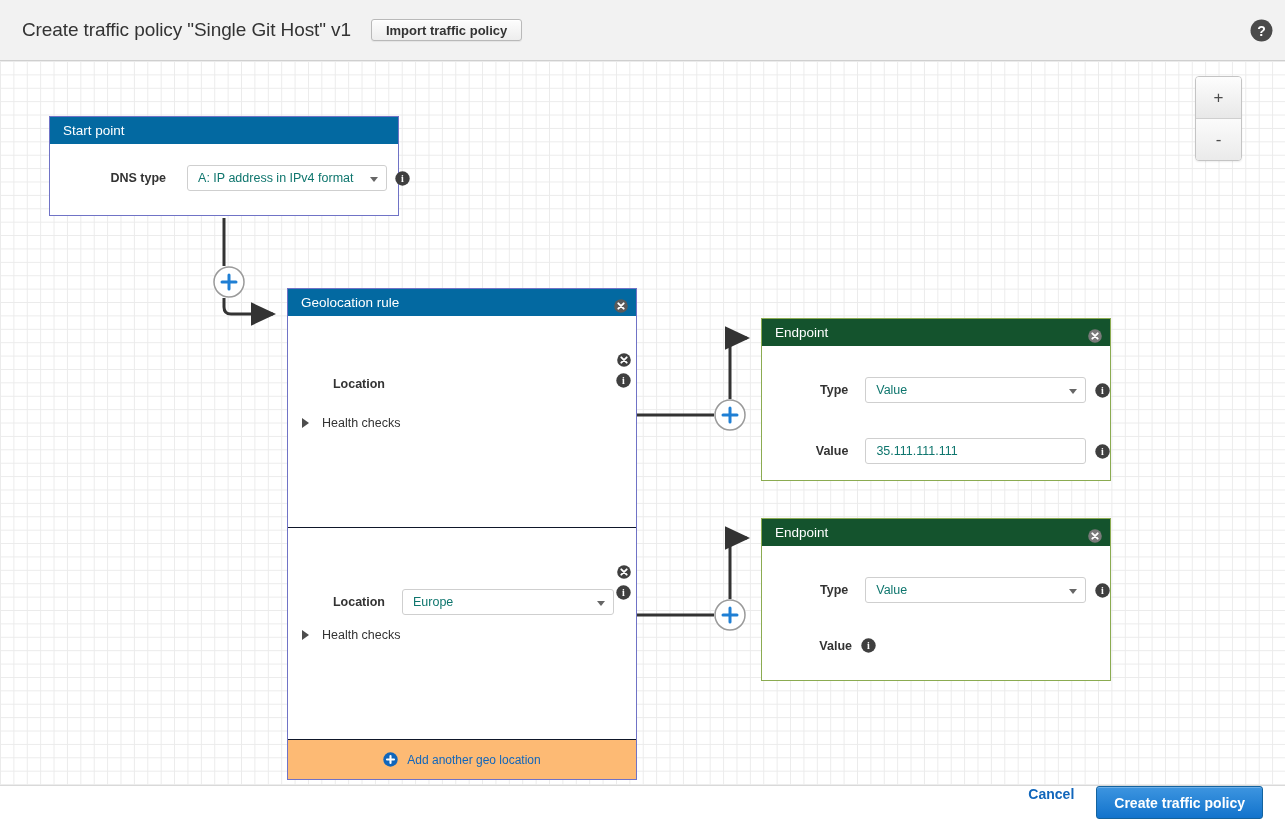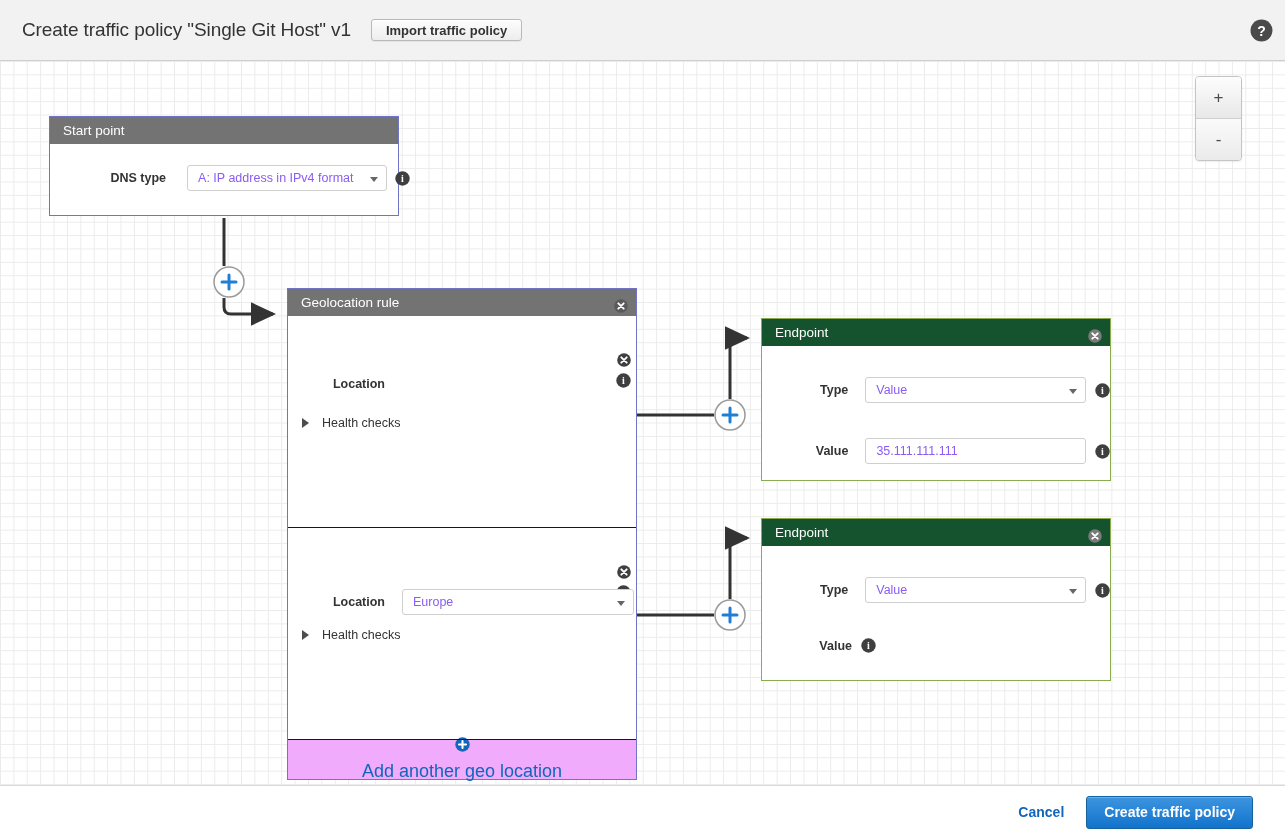--- a/index.html
+++ b/index.html
@@ -81,21 +81,21 @@
   .zoomctl button:first-child { border-bottom: 1px solid #cfcfcf; background: linear-gradient(#fdfdfd,#e8e8e8); }
 
   
   .node { position: absolute; background: #fff; }
   .node-hd {
     height: 27px; line-height: 27px;
     color: #fff; font-size: 13.5px;
     padding-left: 13px;
     position: relative;
   }
-  .hd-purple { background: #737373; }
+  .hd-purple { background: #0369a1; }
   .hd-green  { background: #14532d; }
 
   .node-purple { border: 1px solid #7073c6; }
   .node-green  { border: 1px solid #8bab51; }
 
   
   #start-point { left: 49px; top: 55px; width: 350px; }
   #start-point .body { height: 71px; position: relative; }
 
   .field-row { display: flex; align-items: center; position: relative; }
@@ -103,21 +103,21 @@
     font-size: 12.5px; font-weight: bold; color: #333;
     text-align: right;
     white-space: nowrap;
   }
   .select, .textinput {
     height: 26px;
     border: 1px solid #cfcfcf;
     border-radius: 3px;
     background: #fff;
     font-size: 12.5px;
-    color: #8b5cf6;
+    color: #0f766e;
     padding: 0 10px;
     line-height: 24px;
     position: relative;
     font-family: "Liberation Sans", sans-serif;
     white-space: nowrap;
     overflow: hidden;
   }
   .select { padding-right: 24px; }
   .select .caret {
     position: absolute; right: 8px; top: 11px;
@@ -146,40 +146,39 @@
     display: flex; align-items: center; cursor: pointer;
   }
   .tri {
     width: 0; height: 0; margin-right: 13px;
     border-top: 5px solid transparent;
     border-bottom: 5px solid transparent;
     border-left: 7px solid #4d4d4d;
   }
   .addgeo {
     height: 39px; display: flex; align-items: center; justify-content: center;
-    gap: 9px; color: #1166bb; font-size: 18px; cursor: pointer;
-    background: #f0abfc;
-    flex-direction: column;
+    gap: 9px; color: #1166bb; font-size: 12px; cursor: pointer;
+    background: #fdba74;
   }
 
   
   #endpoint-1 { left: 761px; top: 257px; width: 350px; }
   #endpoint-2 { left: 761px; top: 457px; width: 350px; }
   .ep-body { height: 134px; position: relative; }
 
   .node-hd .hd-close { position: absolute; right: 8px; top: 6px; }
 
   
   .footer {
     position: absolute; left: 0; top: 785px;
     width: 1285px; height: 53px;
     background: #fff;
     border-top: 1px solid #d9d9d9;
-    display: flex; align-items: center; justify-content: flex-end;
-    padding-right: 32px;
+    display: flex; justify-content: flex-end;
+    padding-right: 22px;
   }
   .cancel-link {
     color: #1166bb; font-size: 14px; font-weight: bold;
     margin-right: 22px; cursor: pointer; text-decoration: none;
   }
   .primary-btn {
     height: 33px; padding: 0 17px;
     background: linear-gradient(#3d95e0, #1273cc);
     border: 1px solid #14639f;
     border-radius: 3px;
@@ -305,21 +304,21 @@
           </svg>
       </span>
       <span class="info-icon geo-sec-info">
         <svg width="15" height="15" viewBox="0 0 15 15">
             <circle cx="7.5" cy="7.5" r="7.2" fill="#3f3f3f"></circle>
             <text x="7.5" y="11.4" font-size="10" font-weight="bold" fill="#fff" text-anchor="middle" font-family="Liberation Serif, serif">i</text>
           </svg>
       </span>
       <div class="field-row" style="position:absolute; left:0; top:61px;">
         <div class="field-label" style="width:73px; margin-left:24px;">Location</div>
-        <div class="select" style="margin-left:17px; width:232px;">
+        <div class="select" style="margin-left:17px; width:212px;">
           <span>Europe</span>
           <span class="caret"></span>
         </div>
       </div>
       <div class="health" style="top:100px;">
         <span class="tri"></span>
         <span>Health checks</span>
       </div>
     </div>
 

